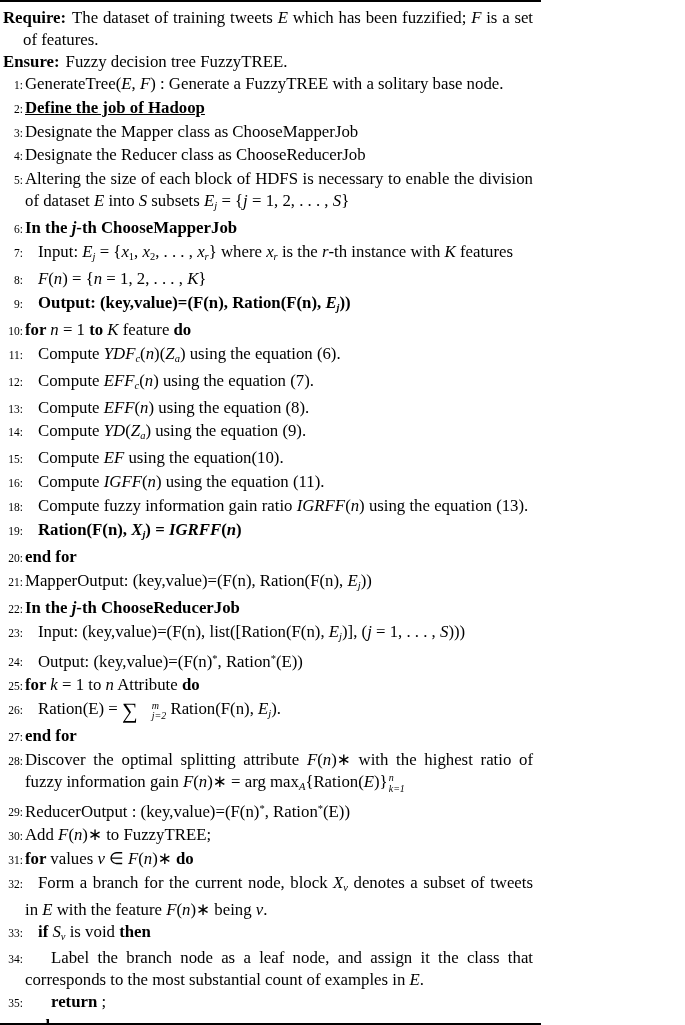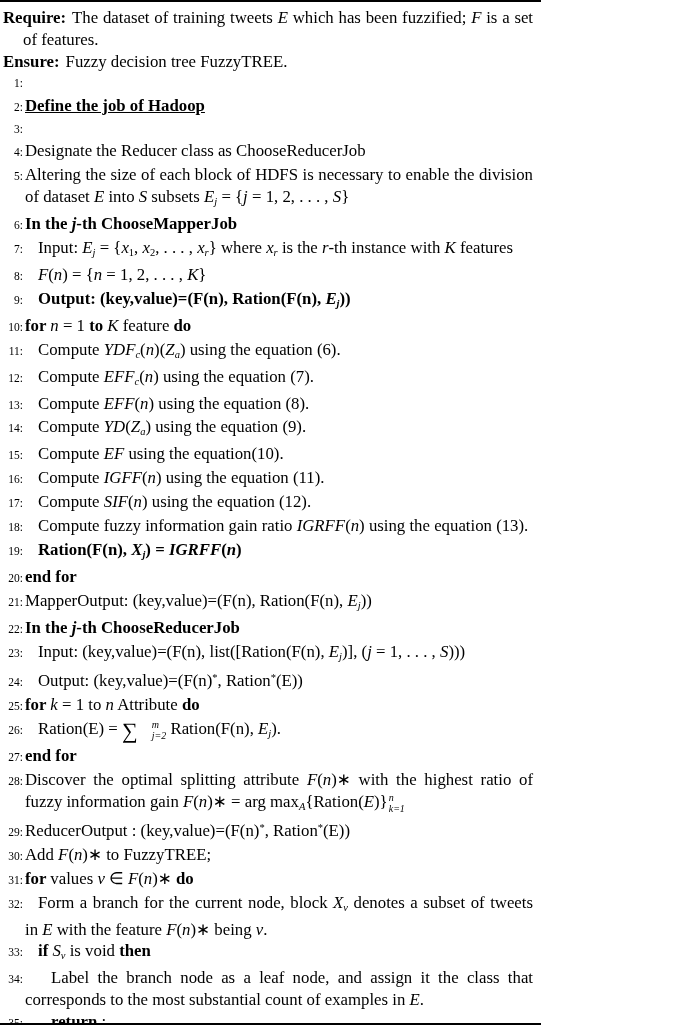--- a/index.html
+++ b/index.html
@@ -29,27 +29,29 @@
 </style>
 </head>
 <body>
 
 <div class="algo">
   <div class="hdr"><span class="lbl">Require:</span><span><span>The dataset of training tweets </span><span class="i">E</span><span> which has been fuzzified; </span><span class="i">F</span><span> is a set of features.</span></span></div>
   <div class="hdr"><span class="lbl">Ensure:</span><span><span>Fuzzy decision tree FuzzyTREE.</span></span></div>
   <div>
       <div class="line">
         <span class="num">1:</span>
+        <div class="content" style="text-indent: 0px;"><span>GenerateTree(</span><span class="i">E</span><span>, </span><span class="i">F</span><span>) : Generate a FuzzyTREE with a solitary base node.</span></div>
       </div>
       <div class="line">
         <span class="num">2:</span>
         <div class="content" style="text-indent: 0px; text-decoration: underline;"><span class="b">Define the job of Hadoop</span></div>
       </div>
       <div class="line">
         <span class="num">3:</span>
+        <div class="content" style="text-indent: 0px;"><span>Designate the Mapper class as ChooseMapperJob</span></div>
       </div>
       <div class="line">
         <span class="num">4:</span>
         <div class="content" style="text-indent: 0px;"><span>Designate the Reducer class as ChooseReducerJob</span></div>
       </div>
       <div class="line">
         <span class="num">5:</span>
         <div class="content" style="text-indent: 0px;"><span>Altering the size of each block of HDFS is necessary to enable the division of dataset </span><span class="i">E</span><span> into </span><span class="i">S</span><span> subsets </span><span class="i">E</span><span class="sub i">j</span><span> = {</span><span class="i">j</span><span> = 1, 2, . . . , </span><span class="i">S</span><span>}</span></div>
       </div>
       <div class="line">
@@ -88,24 +90,20 @@
         <span class="num">14:</span>
         <div class="content" style="text-indent: 13px;"><span>Compute </span><span class="i">YD</span><span>(</span><span class="i">Z</span><span class="sub i">a</span><span>) using the equation (9).</span></div>
       </div>
       <div class="line">
         <span class="num">15:</span>
         <div class="content" style="text-indent: 13px;"><span>Compute </span><span class="i">EF</span><span> using the equation(10).</span></div>
       </div>
       <div class="line">
         <span class="num">16:</span>
         <div class="content" style="text-indent: 13px;"><span>Compute </span><span class="i">IGFF</span><span>(</span><span class="i">n</span><span>) using the equation (11).</span></div>
-      </div>
-      <div class="line">
-        <span class="num">17:</span>
-        <div class="content" style="text-indent: 13px;"><span>Compute </span><span class="i">SIF</span><span>(</span><span class="i">n</span><span>) using the equation (12).</span></div>
       </div>
       <div class="line">
         <span class="num">18:</span>
         <div class="content" style="text-indent: 13px;"><span>Compute fuzzy information gain ratio </span><span class="i">IGRFF</span><span>(</span><span class="i">n</span><span>) using the equation (13).</span></div>
       </div>
       <div class="line">
         <span class="num">19:</span>
         <div class="content" style="text-indent: 13px; font-weight: bold;"><span>Ration(F(n), </span><span class="i">X</span><span class="sub i">j</span><span>) = </span><span class="i">IGRFF</span><span>(</span><span class="i">n</span><span>)</span></div>
       </div>
       <div class="line">

